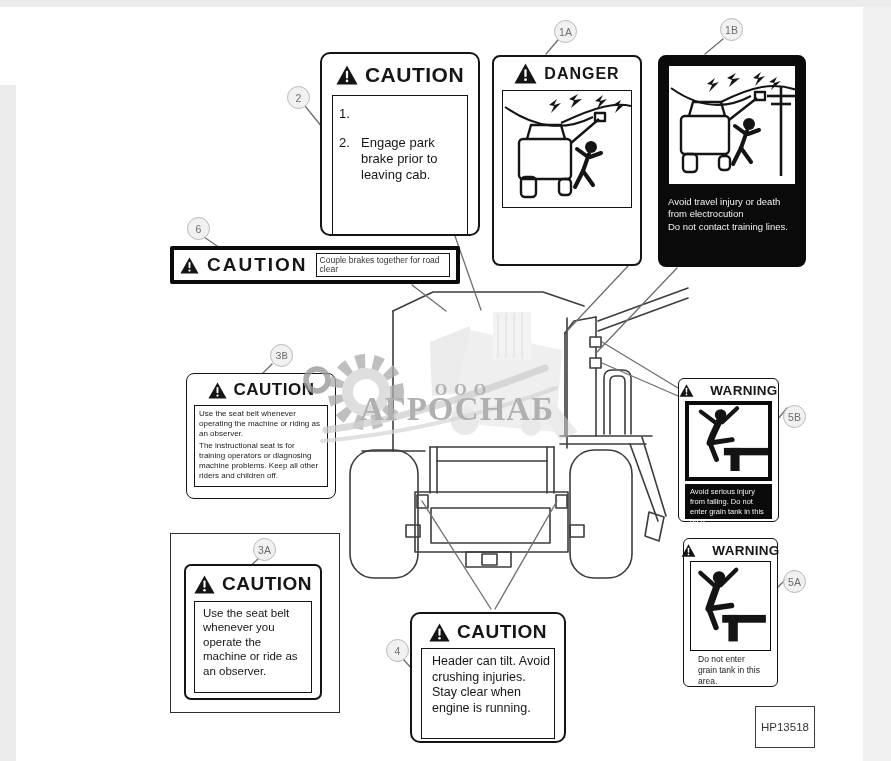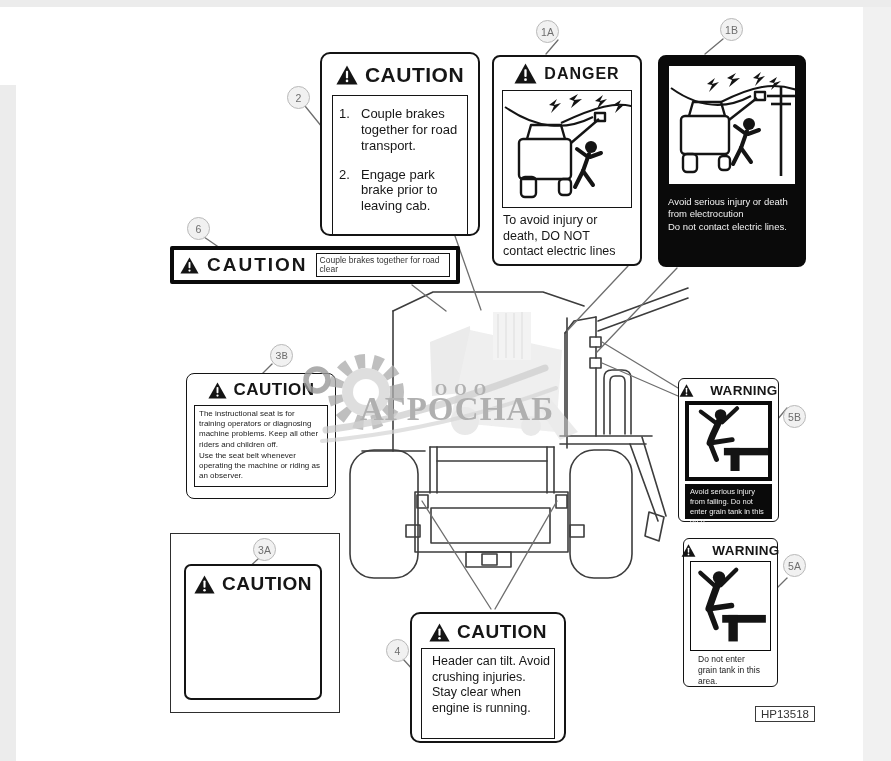--- a/index.html
+++ b/index.html
@@ -69,21 +69,21 @@
   #decal-fall-b{left:678px;top:378px;width:101px;height:144px;}
   #decal-fall-a{left:683px;top:538px;width:95px;height:149px;}
   .warn-decal .decal-title{margin-top:4px;font-size:13.5px;gap:16px;letter-spacing:.3px;}
   #decal-fall-b .picto-box{border:4px solid #0a0a0a;margin:3px 6px;height:72px;overflow:hidden;}
   #decal-fall-b .decal-text{background:#0a0a0a;color:#efefef;margin:0 6px;font-size:7.5px;line-height:1.3;padding:3px 5px;height:29px;}
   #decal-fall-a .picto-box{border:1.6px solid #0a0a0a;margin:3px 6px;height:88px;overflow:hidden;}
   #decal-fall-a .decal-text{margin:2px 14px;font-size:8.5px;line-height:1.3;color:#222;}
 
   
   #part-code{position:absolute;left:755px;top:706px;border:1.5px solid #3a3a3a;font-size:11.5px;
-             padding:1px 5px;z-index:4;background:#fff;color:#333;}
+             padding:14px 5px;z-index:4;background:#fff;color:#333;}
 
   
   #machine-svg,#watermark-svg{position:absolute;left:0;top:0;pointer-events:none;}
   #machine-svg{z-index:2;}
   #watermark-svg{z-index:6;opacity:.9;}
   #watermark-ooo{position:absolute;left:404px;top:381px;width:120px;text-align:center;z-index:6;
       font-family:"Liberation Serif",serif;font-weight:bold;font-size:16px;letter-spacing:7px;color:#b0b0b0;pointer-events:none;}
   #watermark-name{position:absolute;left:352px;top:390px;width:210px;text-align:center;z-index:6;
       font-family:"Liberation Serif",serif;font-weight:bold;font-size:33px;letter-spacing:1px;color:#b0b0b0;pointer-events:none;
       transform:scaleY(1.05);}
@@ -169,21 +169,20 @@
     <svg class="tri" width="22" height="20" viewBox="0 0 100 90">
       <path d="M50,2 L98,88 L2,88 Z" fill="#141414"></path>
       <rect x="45" y="26" width="10" height="34" rx="4" fill="#fff"></rect>
       <circle cx="50" cy="72" r="6" fill="#fff"></circle>
     </svg>
     <span>CAUTION</span>
   </div>
   <div class="inner-box">
     <div class="num-item">
       <span class="num">1.</span>
-      <span>Couple brakes together for road transport.</span>
     </div>
     <div class="num-item">
       <span class="num">2.</span>
       <span>Engage park brake prior to leaving cab.</span>
     </div>
   </div>
 </div>
 
 <div class="decal" id="decal-danger">
   <div class="decal-title">
@@ -217,21 +216,20 @@
       <g stroke="#141414" stroke-width="4" stroke-linecap="round" fill="#141414">
         <circle cx="88" cy="56" r="6" stroke-width="0"></circle>
         <path d="M86,63 L80,80" fill="none"></path>
         <path d="M85,66 L74,58" fill="none"></path>
         <path d="M87,66 L98,62" fill="none"></path>
         <path d="M80,80 L72,96" fill="none"></path>
         <path d="M80,80 L90,94" fill="none"></path>
       </g>
     </svg>
   </div>
-  <div class="decal-text">To avoid injury or death, DO NOT contact electric lines</div>
 </div>
 
 <div class="decal" id="decal-electrocution">
   <div class="picto-box">
     <svg width="130" height="114" viewBox="0 0 130 114">
       <g fill="none" stroke="#141414" stroke-width="2">
         <path d="M2,22 C30,42 56,44 82,30"></path>
         <path d="M52,36 C84,20 104,16 128,24"></path>
       </g>
       <g fill="#141414">
@@ -257,22 +255,22 @@
         <circle cx="80" cy="58" r="6" stroke-width="0"></circle>
         <path d="M78,65 L72,82" fill="none"></path>
         <path d="M77,68 L66,60" fill="none"></path>
         <path d="M79,68 L90,64" fill="none"></path>
         <path d="M72,82 L64,98" fill="none"></path>
         <path d="M72,82 L82,96" fill="none"></path>
       </g>
     </svg>
   </div>
   <div class="decal-text">
-    <div>Avoid serious injury or death from electrocution</div>
-    <div>Do not contact electric lines.</div>
+    <div>Avoid travel injury or death from electrocution</div>
+    <div>Do not contact training lines.</div>
   </div>
 </div>
 
 <div id="decal-strip" style="position:absolute;background:#fff;z-index:4;">
   <svg class="tri" width="19" height="17" viewBox="0 0 100 90">
     <path d="M50,2 L98,88 L2,88 Z" fill="#141414"></path>
     <rect x="45" y="26" width="10" height="34" rx="4" fill="#fff"></rect>
     <circle cx="50" cy="72" r="6" fill="#fff"></circle>
   </svg>
   <span class="strip-title">CAUTION</span>
@@ -282,35 +280,36 @@
 <div class="decal" id="decal-instr-seat">
   <div class="decal-title">
     <svg class="tri" width="19" height="17" viewBox="0 0 100 90">
       <path d="M50,2 L98,88 L2,88 Z" fill="#141414"></path>
       <rect x="45" y="26" width="10" height="34" rx="4" fill="#fff"></rect>
       <circle cx="50" cy="72" r="6" fill="#fff"></circle>
     </svg>
     <span>CAUTION</span>
   </div>
   <div class="inner-box">
+    <p>Use the seat belt whenever operating the machine or riding as an observer.</p>
     <p>The instructional seat is for training operators or diagnosing machine problems. Keep all other riders and children off.</p>
-    <p>Use the seat belt whenever operating the machine or riding as an observer.</p>
   </div>
 </div>
 
 <div id="box-3a"></div>
 <div class="decal" id="decal-seatbelt">
   <div class="decal-title">
     <svg class="tri" width="21" height="19" viewBox="0 0 100 90">
       <path d="M50,2 L98,88 L2,88 Z" fill="#141414"></path>
       <rect x="45" y="26" width="10" height="34" rx="4" fill="#fff"></rect>
       <circle cx="50" cy="72" r="6" fill="#fff"></circle>
     </svg>
     <span>CAUTION</span>
   </div>
+  <div class="inner-box">Use the seat belt whenever you operate the machine or ride as an observer.</div>
 </div>
 
 <div class="decal" id="decal-header-tilt">
   <div class="decal-title">
     <svg class="tri" width="21" height="19" viewBox="0 0 100 90">
       <path d="M50,2 L98,88 L2,88 Z" fill="#141414"></path>
       <rect x="45" y="26" width="10" height="34" rx="4" fill="#fff"></rect>
       <circle cx="50" cy="72" r="6" fill="#fff"></circle>
     </svg>
     <span>CAUTION</span>
@@ -363,29 +362,29 @@
         <path d="M32,28 L12,10" stroke-width="5.5"></path>
         <path d="M38,26 L58,6" stroke-width="5.5"></path>
         <path d="M23,56 L52,52" stroke-width="7"></path>
         <path d="M23,56 L32,80" stroke-width="7"></path>
       </g>
     </svg>
   </div>
   <div class="decal-text">Do not enter grain tank in this area.</div>
 </div>
 
-<div class="callout" style="left:536px;top:20px;">1A</div>
+<div class="callout" style="left:554px;top:20px;">1A</div>
 <div class="callout" style="left:720px;top:18px;">1B</div>
 <div class="callout" style="left:287px;top:86px;">2</div>
 <div class="callout" style="left:187px;top:217px;">6</div>
 <div class="callout" style="left:270px;top:344px;font-family:Liberation Mono, monospace;">3B</div>
 <div class="callout" style="left:253px;top:538px;">3A</div>
 <div class="callout" style="left:386px;top:639px;">4</div>
 <div class="callout" style="left:783px;top:405px;">5B</div>
-<div class="callout" style="left:783px;top:554px;text-align:right;">5A</div>
+<div class="callout" style="left:783px;top:570px;text-align:right;">5A</div>
 
 <div id="part-code">HP13518</div>
 
 <svg id="watermark-svg" width="891" height="761" viewBox="0 0 891 761">
   <g opacity="0.55">
     <path d="M430,342 L470,326 L472,392 L432,396 Z" fill="#d6d6d6"></path>
     <path d="M470,330 L562,350 L556,432 L450,422 Z" fill="#dedede"></path>
     <rect x="493" y="312" width="38" height="48" fill="#e6e6e6"></rect>
     <g stroke="#cfcfcf" stroke-width="2">
       <path d="M498,314 L498,358"></path>

